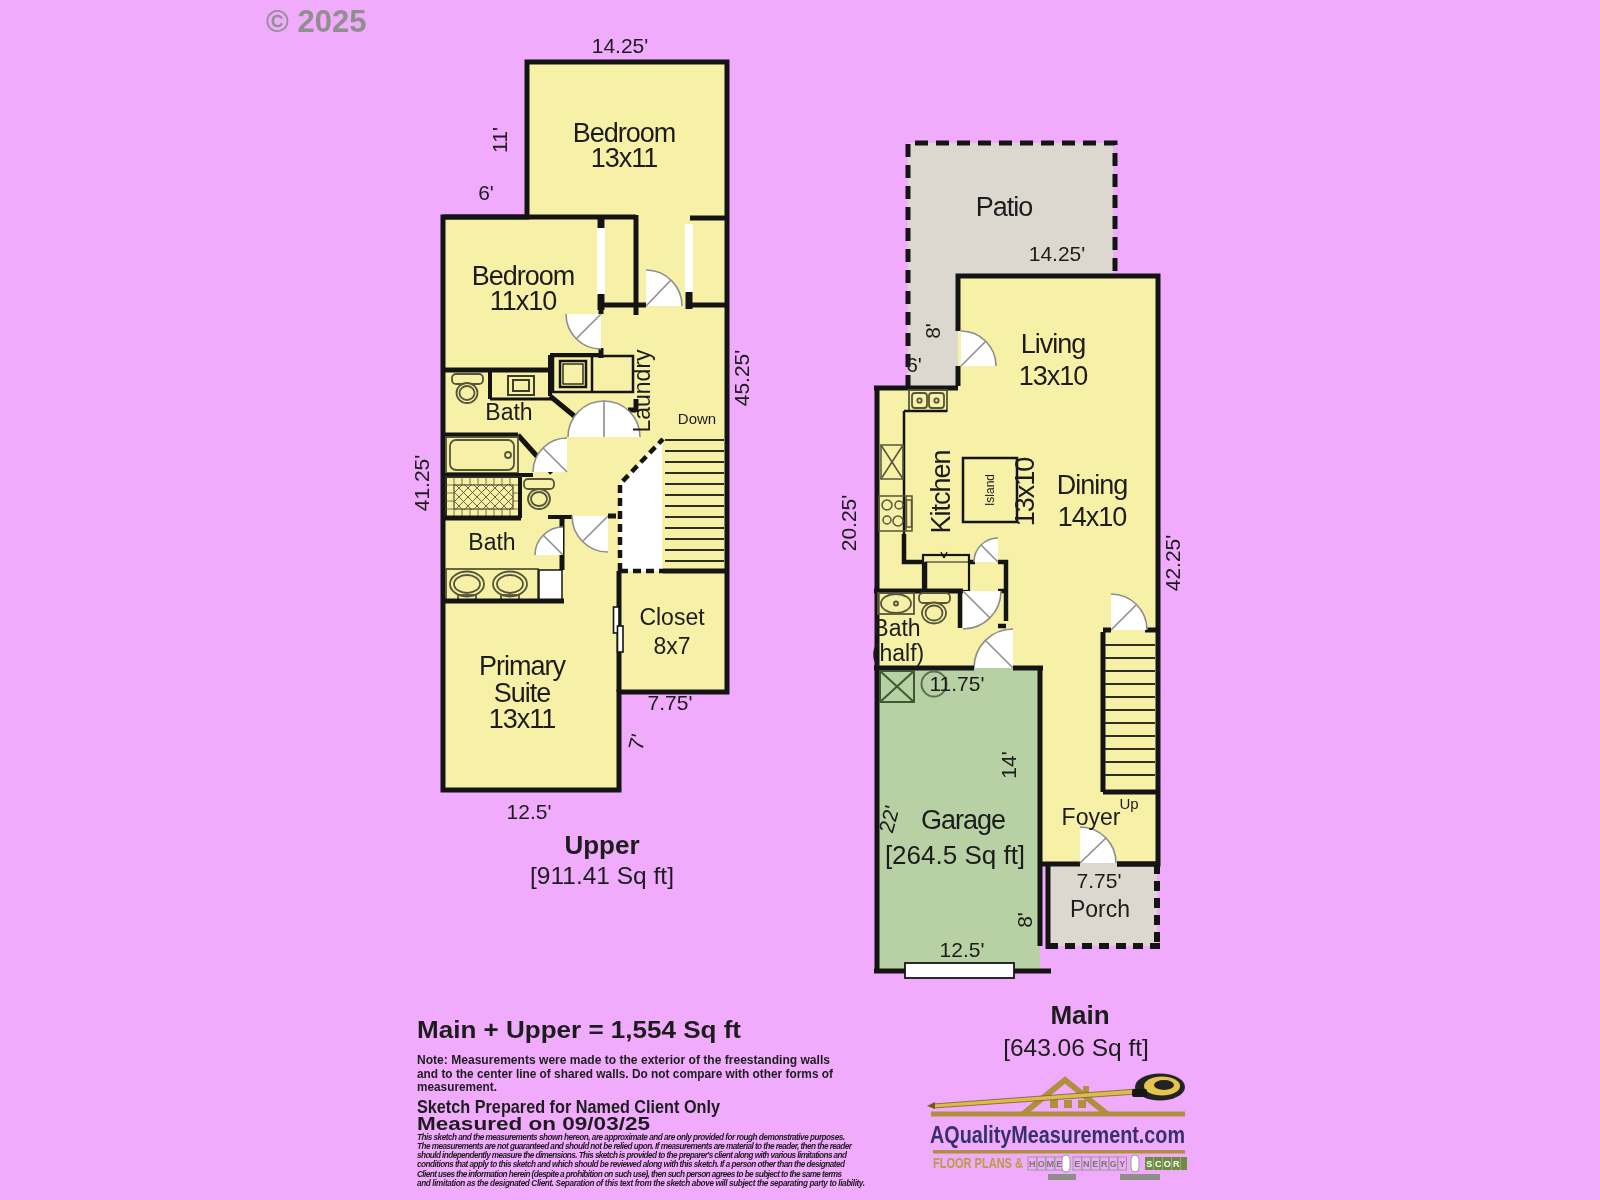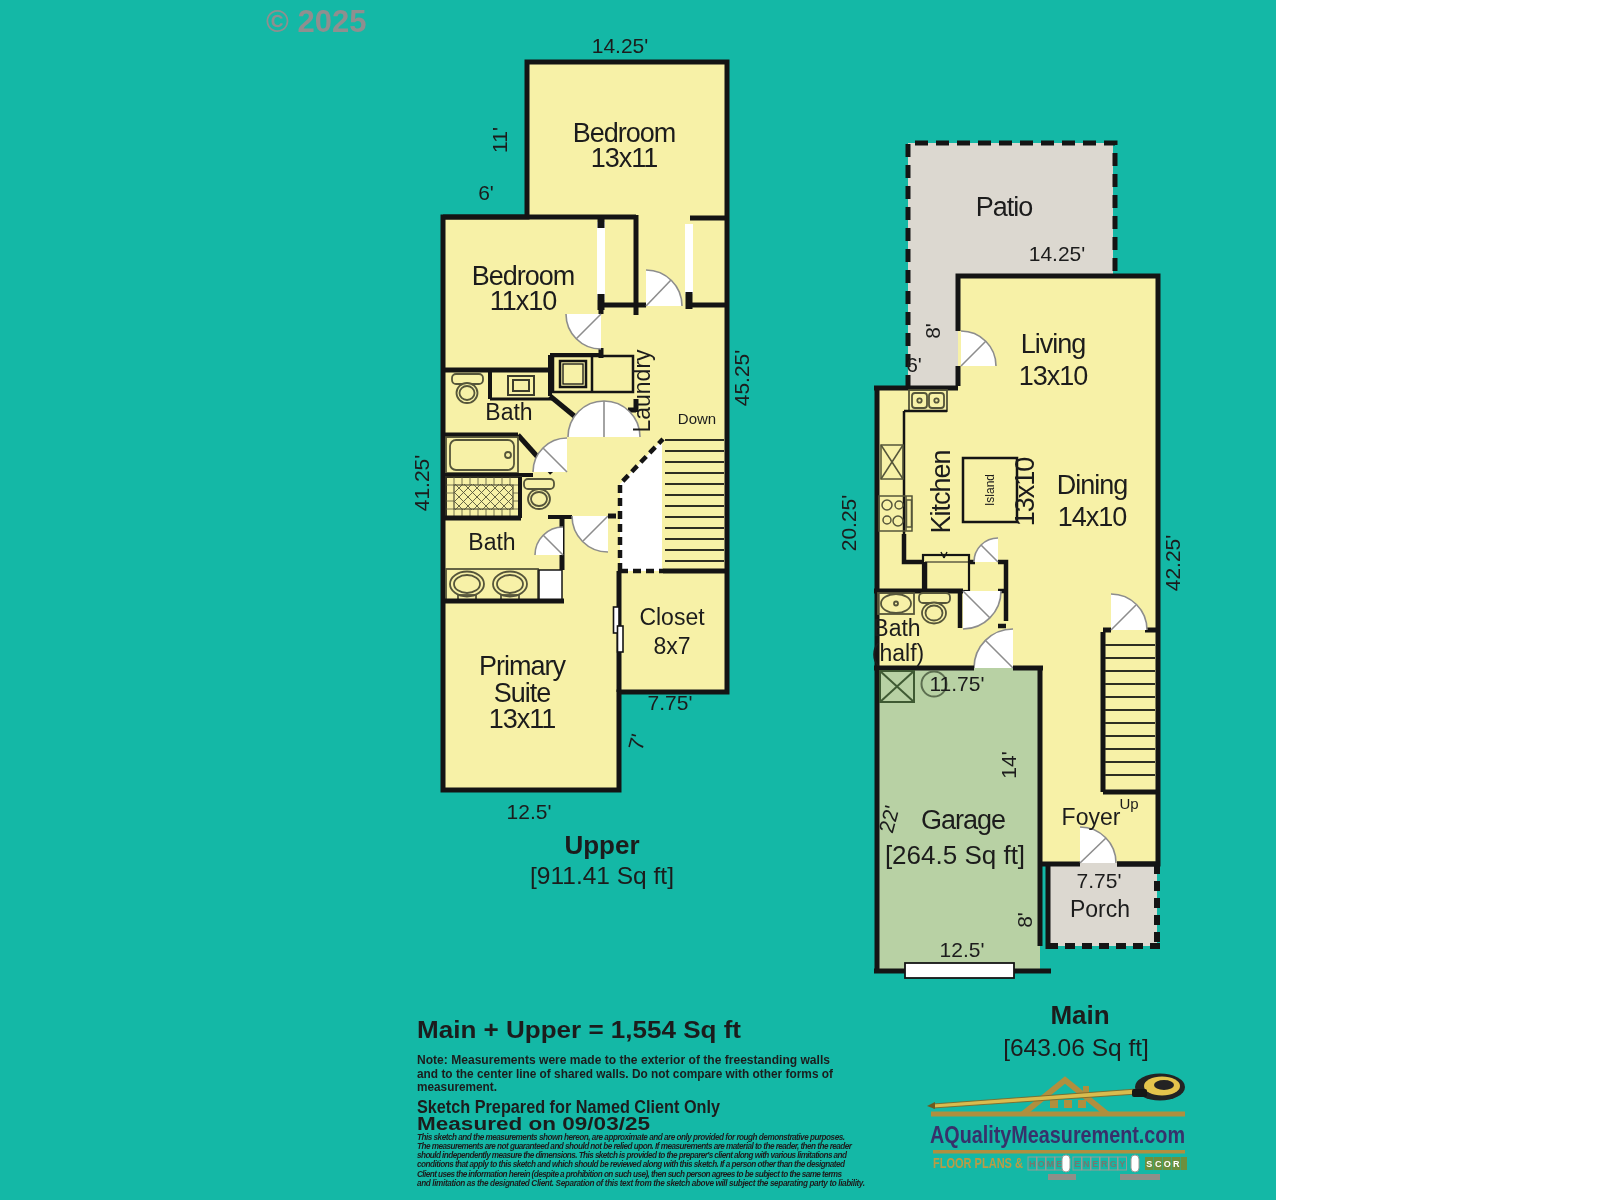--- a/index.html
+++ b/index.html
@@ -1,16 +1,16 @@
 <!DOCTYPE html>
 <html><head>
 <meta charset="utf-8">
 <style>
   html,body{margin:0;padding:0;background:#ffffff;}
-  .page{width:1276px;height:1200px;position:relative;background:#14b8a6;overflow:hidden;}
+  .page{width:1600px;height:1200px;position:relative;background:#f0abfc;overflow:hidden;}
   svg{position:absolute;left:0;top:0;}
   text{font-family:"Liberation Sans", sans-serif;}
 </style>
 </head>
 <body>
 <div class="page">
 <svg width="1600" height="1200" viewBox="0 0 1600 1200" fill="#1c1c1c">
 
 <g id="copyright">
 <text x="266" y="32" font-size="31" font-weight="bold" fill="#8f8f8f">© 2025</text>

